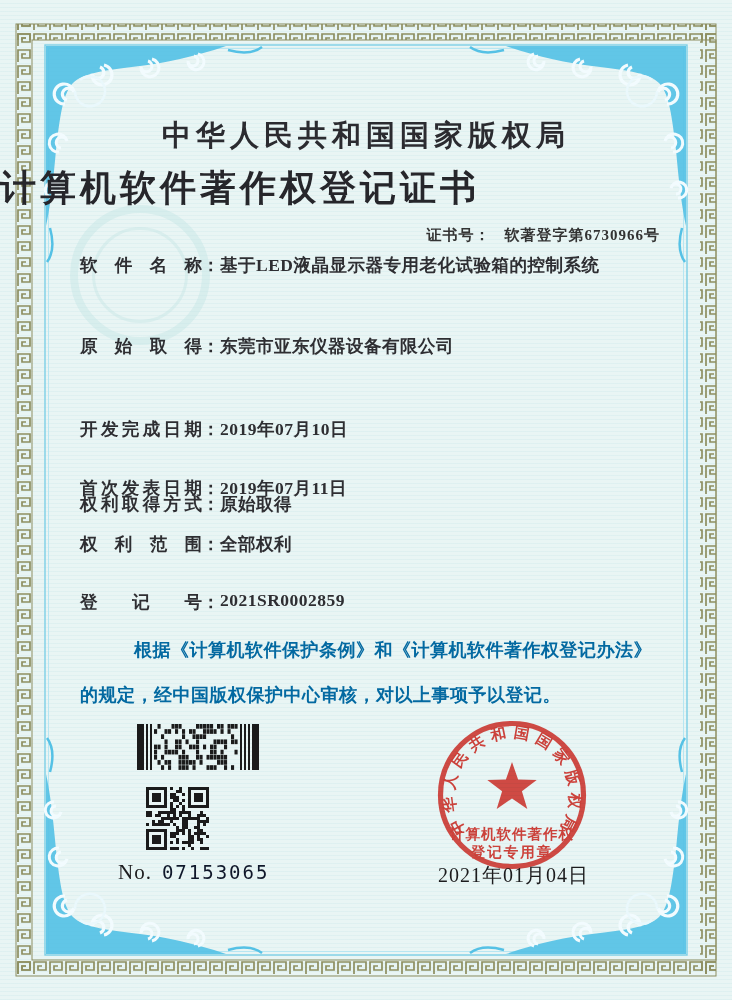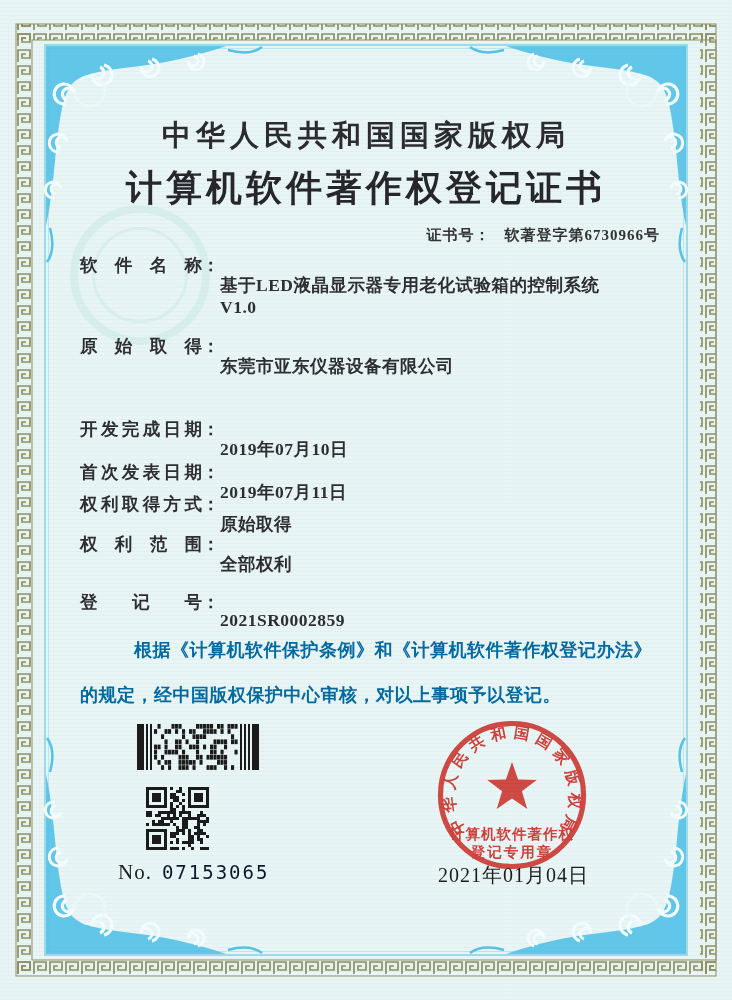--- a/index.html
+++ b/index.html
@@ -15,32 +15,32 @@
     background:repeating-linear-gradient(0deg, rgba(130,200,210,0.10) 0 1px, rgba(255,255,255,0) 1px 4px);
   }
   .frame-svg{position:absolute;left:0;top:0;pointer-events:none;}
   .abs{position:absolute;}
   
   .authority{
     left:0;right:0;top:116px;text-align:center;
     font-size:29px;font-weight:700;letter-spacing:5px;color:#2b2b30;
   }
   .cert-title{
-    left:0;right:0;top:164px;text-align:center;
+    left:0;right:0;top:164px;text-align:left;
     font-size:36px;font-weight:700;letter-spacing:4px;color:#26262b;
   }
   .cert-no-line{
     right:72px;top:214px;font-size:15px;font-weight:700;color:#333;letter-spacing:1px;margin-top:12px;
   }
   .cert-no-line .gap{display:inline-block;width:14px;}
   
   .row{left:80px;font-size:17.5px;font-weight:700;color:#2e2e32;white-space:nowrap;}
   .lab{display:inline-block;width:122px;text-align:justify;text-align-last:justify;vertical-align:top;}
   .colon{display:inline-block;width:18px;vertical-align:top;}
-  .val{display:inline-block;vertical-align:top;letter-spacing:0.5px;margin-top:20px;}
+  .val{display:inline-block;vertical-align:top;letter-spacing:0.5px;}
   .val .v2{display:block;}
   
   .statement{
     left:80px;top:628px;width:584px;
     font-size:18px;font-weight:700;line-height:45px;letter-spacing:0.5px;
     text-indent:3em;color:#0369a1;
   }
   
   .serial{left:118px;top:860px;font-size:21px;}
   .serial .no{color:#1d1d1f;letter-spacing:1px;}
@@ -104,29 +104,29 @@
   <use href="#corner" transform="translate(686,954) scale(-1,-1)"></use>
 </svg>
 
 <div class="abs watermark"></div>
 
 <div class="abs authority">中华人民共和国国家版权局</div>
 <div class="abs cert-title">计算机软件著作权登记证书</div>
 <div class="abs cert-no-line"><span>证书号：</span><span class="gap"></span><span>软著登字第6730966号</span></div>
 
 <div class="abs row" style="top:253px">
-  <span class="lab">软件名称</span><span class="colon">：</span><span class="val" style="white-space:normal;width:440px"><span>基于LED液晶显示器专用老化试验箱的控制系统</span><span class="v2">V1.0</span></span>
+  <span class="lab">软件名称</span><span class="colon">：</span><span class="val" style="white-space:normal;width:440px"><span>基于LED液晶显示器专用老化试验箱的控制系统</span></span>
 </div>
 <div class="abs row" style="top:334px">
   <span class="lab">原始取得</span><span class="colon">：</span><span class="val">东莞市亚东仪器设备有限公司</span>
 </div>
 <div class="abs row" style="top:417px">
   <span class="lab">开发完成日期</span><span class="colon">：</span><span class="val">2019年07月10日</span>
 </div>
-<div class="abs row" style="top:460px">
+<div class="abs row" style="top:476px">
   <span class="lab">首次发表日期</span><span class="colon">：</span><span class="val">2019年07月11日</span>
 </div>
 <div class="abs row" style="top:492px">
   <span class="lab">权利取得方式</span><span class="colon">：</span><span class="val">原始取得</span>
 </div>
 <div class="abs row" style="top:532px">
   <span class="lab">权利范围</span><span class="colon">：</span><span class="val">全部权利</span>
 </div>
 <div class="abs row" style="top:590px">
   <span class="lab">登记号</span><span class="colon">：</span><span class="val">2021SR0002859</span>

